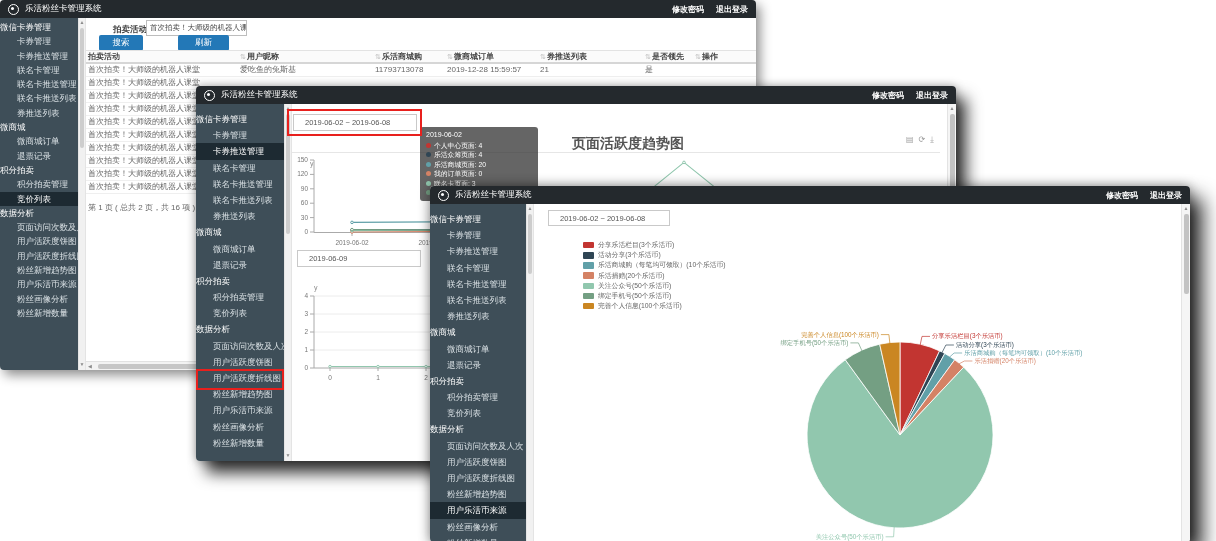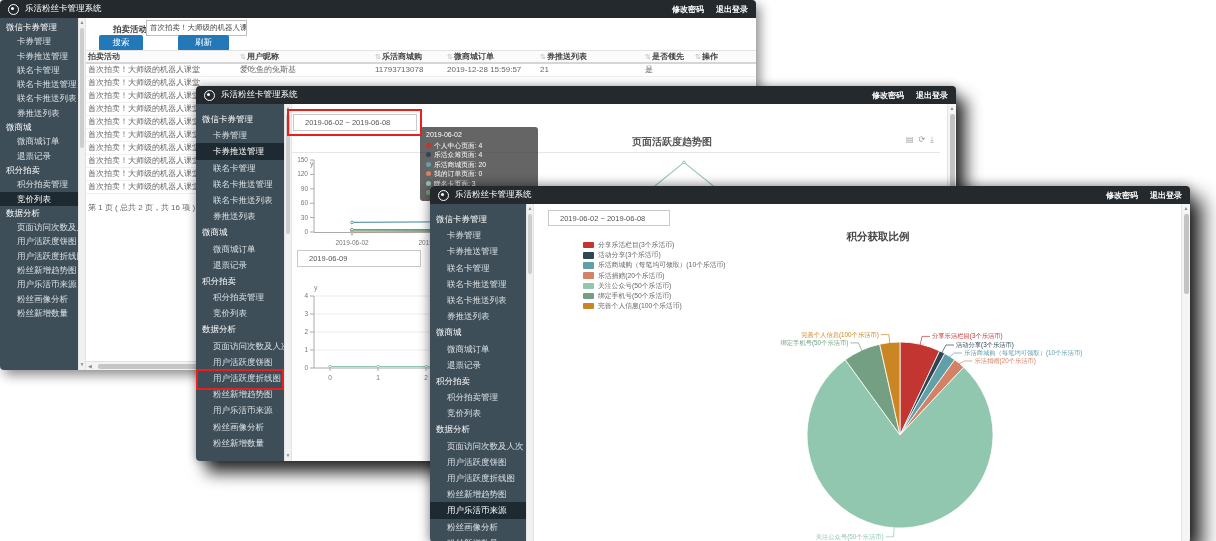--- a/index.html
+++ b/index.html
@@ -13,21 +13,21 @@
   .logo{width:11px;height:11px;border:1.5px solid #fff;border-radius:50%;position:relative;flex:none}
   .logo::after{content:"";position:absolute;left:2px;top:2px;width:3px;height:3px;background:#fff;border-radius:50%}
   .app-title{font-size:8.5px;white-space:nowrap}
   .top-links{margin-left:auto;display:flex;gap:12px;font-size:8px;font-weight:bold}
   .top-links a{color:#fff;cursor:pointer;text-decoration:none;white-space:nowrap}
   .body{display:flex;height:calc(100% - 18px)}
   .sidebar{background:#3e4e58;flex:none;overflow:hidden}
   #w1 .sidebar{width:78px;padding-top:2px}
   #w2 .sidebar{width:88px;padding-top:7px}
   #w3 .sidebar{width:96px;padding-top:7px}
-  .sb-h{font-size:8.5px;color:#fff;padding-left:6px;white-space:nowrap}
+  .sb-h{font-size:8.5px;color:#fff;white-space:nowrap}
   .sb-i{font-size:8.5px;color:#d9e0e4;padding-left:17px;white-space:nowrap;cursor:pointer}
   #w1 .sb-h,#w1 .sb-i{height:14.3px;line-height:14.3px}
   #w2 .sb-h,#w2 .sb-i,#w3 .sb-h,#w3 .sb-i{height:16.2px;line-height:16.2px}
   .sb-i.sel{background:#1d2a32;color:#fff}
   .vstrip{width:8px;background:#f1f1f1;border-left:1px solid #e4e4e4;border-right:1px solid #e4e4e4;position:relative;flex:none}
   .arr{display:block;font-size:5px;color:#8b8b8b;text-align:center;line-height:8px}
   .vthumb{position:absolute;left:1px;top:10px;width:4px;height:120px;background:#cdcdcd;border-radius:2px}
   .arr.btm{position:absolute;bottom:2px;left:0;right:0}
   .content{flex:1;background:#fff;position:relative}
   #w2 .content{overflow:visible}
@@ -48,21 +48,21 @@
   .hscroll .arr{width:8px;line-height:9px}
   .hthumb{width:250px;height:5px;background:#c6c6c6;border-radius:2px;margin-left:4px}
   
   .date-input{position:absolute;background:#fff;border:1px solid #c9c9c9;font-size:7.5px;color:#555;line-height:15px;padding-left:11px;white-space:nowrap}
   .di1{left:1px;top:10px;width:124px;height:17px}
   .di2{left:5px;top:146px;width:124px;height:17px}
   .di3{left:14px;top:6px;width:122px;height:16px}
   .anno{position:absolute;border:2.5px solid #e8201d;z-index:40;pointer-events:none}
   .anno-date{left:-5px;top:5px;width:135px;height:27px}
   .anno-side{left:0;top:283px;width:88px;height:21px}
-  .panel-title{position:absolute;left:280px;top:31px;width:200px;text-align:center;font-size:10px;font-weight:bold;color:#555}
+  .panel-title{position:absolute;left:280px;top:31px;width:200px;font-size:14px;font-weight:bold;color:#555}
   .tools{position:absolute;left:614px;top:31px;display:flex;gap:5px;font-size:8px;color:#999}
   .tools span{cursor:pointer}
   .divider{position:absolute;left:0;top:48px;width:648px;border-top:1px solid #e6e6e6}
   .chart1{position:absolute;left:0;top:52px}
   .chart2{position:absolute;left:0;top:176px}
   .tooltip{position:absolute;left:128px;top:23px;width:118px;background:rgba(50,50,50,.75);border-radius:3px;padding:3px 6px;z-index:20;color:#fff;font-size:6.8px;line-height:9.5px;pointer-events:none}
   .tt-title{font-size:7px;margin-bottom:1px}
   .tt-row{white-space:nowrap}
   .tt-dot{display:inline-block;width:5px;height:5px;border-radius:50%;margin-right:3px}
   .rscroll{position:absolute;right:0;top:18px;bottom:0;width:9px;background:#f5f5f5;border-left:1px solid #e3e3e3;z-index:25}
@@ -463,21 +463,20 @@
           <div class="sb-i sel">用户乐活币来源</div>
           <div class="sb-i">粉丝画像分析</div>
           <div class="sb-i">粉丝新增数量</div>
         </nav>
       <div class="vstrip">
         <span class="arr">▲</span>
         <div class="vthumb" style="height:60px"></div>
       </div>
       <div class="content">
         <div class="date-input di3">2019-06-02 ~ 2019-06-08</div>
-        <div class="pie-title">积分获取比例</div>
         <div class="legend">
             <div class="lg-row">
               <span class="lg-sw" style="background: rgb(194, 53, 49);"></span>
               <span class="lg-tx">分享乐活栏目(3个乐活币)</span>
             </div>
             <div class="lg-row">
               <span class="lg-sw" style="background: rgb(47, 69, 84);"></span>
               <span class="lg-tx">活动分享(3个乐活币)</span>
             </div>
             <div class="lg-row">

